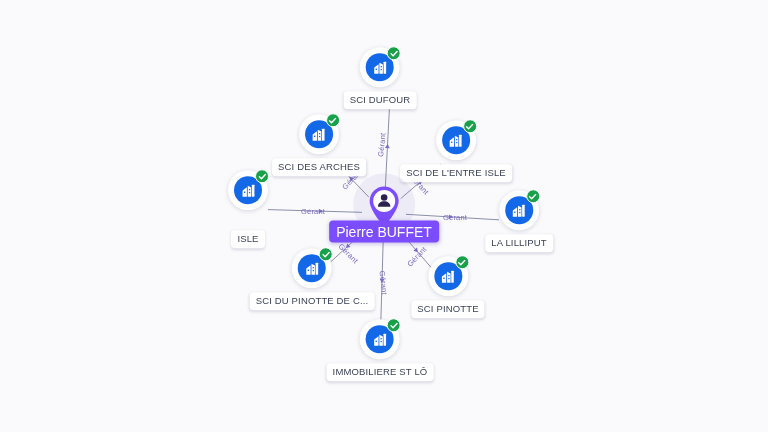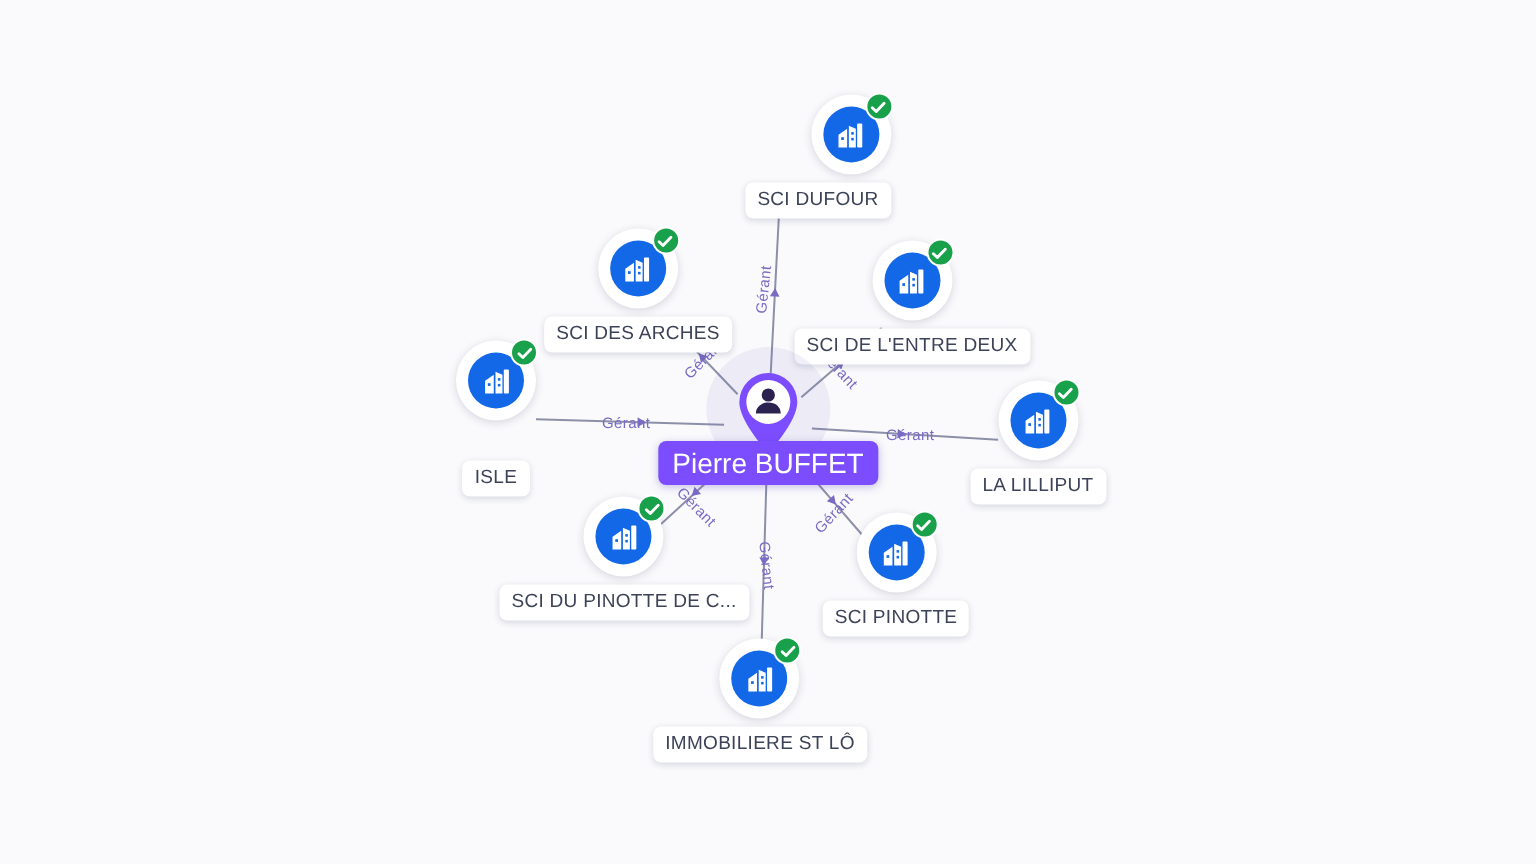--- a/index.html
+++ b/index.html
@@ -168,21 +168,21 @@
       <div class="edge-label" style="left: 340px; top: 176px; transform: rotate(-45deg);">Gérant</div>
       <div class="edge-label" style="left: 407px; top: 181px; transform: rotate(47deg);">Gérant</div>
       <div class="edge-label" style="left: 301px; top: 208px; transform: rotate(0deg);">Gérant</div>
       <div class="edge-label" style="left: 443px; top: 214px; transform: rotate(0deg);">Gérant</div>
       <div class="edge-label" style="left: 336px; top: 250px; transform: rotate(45deg);">Gérant</div>
       <div class="edge-label" style="left: 405px; top: 253px; transform: rotate(-47deg);">Gérant</div>
       <div class="edge-label" style="left: 371px; top: 279px; transform: rotate(84deg);">Gérant</div>
     </div>
 
   <div id="nodes">
-      <div class="node" style="left: 409px; top: 78px; align-items: flex-end;">
+      <div class="node" style="left: 380px; top: 78px;">
         <div class="node-halo">
           <div class="node-disc" style="background: rgb(19, 104, 232);">
             <svg width="17" height="17" viewBox="0 0 20 20">
               <path fill="#ffffff" d="M3 17V9.6L8.1 6v11z"></path>
               <path fill="#ffffff" d="M9.1 17V4.2l4.1 1.9V17z"></path>
               <rect fill="#ffffff" x="14" y="3" width="3" height="14" rx="0.5"></rect>
               <rect fill="#1368e8" x="4.6" y="11" width="1.6" height="1.6"></rect>
               <rect fill="#1368e8" x="10.5" y="8" width="1.5" height="1.5"></rect>
               <rect fill="#1368e8" x="10.5" y="11.4" width="1.5" height="1.5"></rect>
             </svg>
@@ -226,21 +226,21 @@
               <rect fill="#1368e8" x="10.5" y="8" width="1.5" height="1.5"></rect>
               <rect fill="#1368e8" x="10.5" y="11.4" width="1.5" height="1.5"></rect>
             </svg>
           </div>
           <div class="verified-badge" style="background: rgb(25, 160, 75);">
             <svg width="9" height="9" viewBox="0 0 10 10">
               <path d="M1.6 5.1 L3.8 7.2 L8.2 2.6" stroke="#ffffff" stroke-width="1.6" fill="none" stroke-linecap="round" stroke-linejoin="round"></path>
             </svg>
           </div>
         </div>
-        <div class="node-label">SCI DE L'ENTRE DEUX</div>
+        <div class="node-label">SCI DE L'ENTRE ISLE</div>
       </div>
       <div class="node" style="left: 248px; top: 209px; gap: 16px;">
         <div class="node-halo">
           <div class="node-disc" style="background: rgb(19, 104, 232);">
             <svg width="17" height="17" viewBox="0 0 20 20">
               <path fill="#ffffff" d="M3 17V9.6L8.1 6v11z"></path>
               <path fill="#ffffff" d="M9.1 17V4.2l4.1 1.9V17z"></path>
               <rect fill="#ffffff" x="14" y="3" width="3" height="14" rx="0.5"></rect>
               <rect fill="#1368e8" x="4.6" y="11" width="1.6" height="1.6"></rect>
               <rect fill="#1368e8" x="10.5" y="8" width="1.5" height="1.5"></rect>

